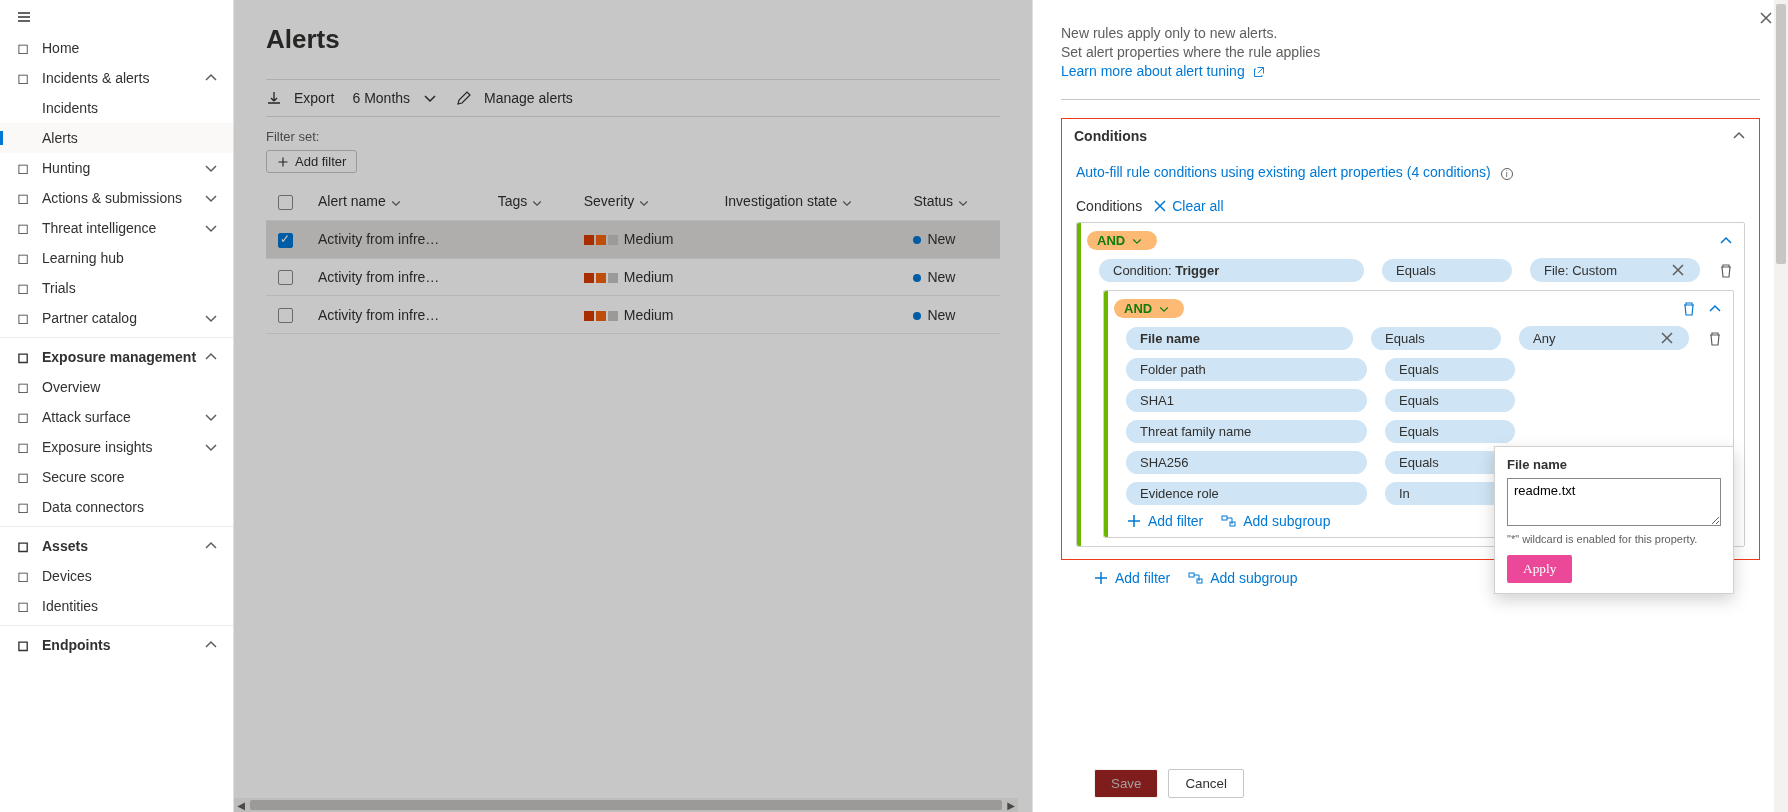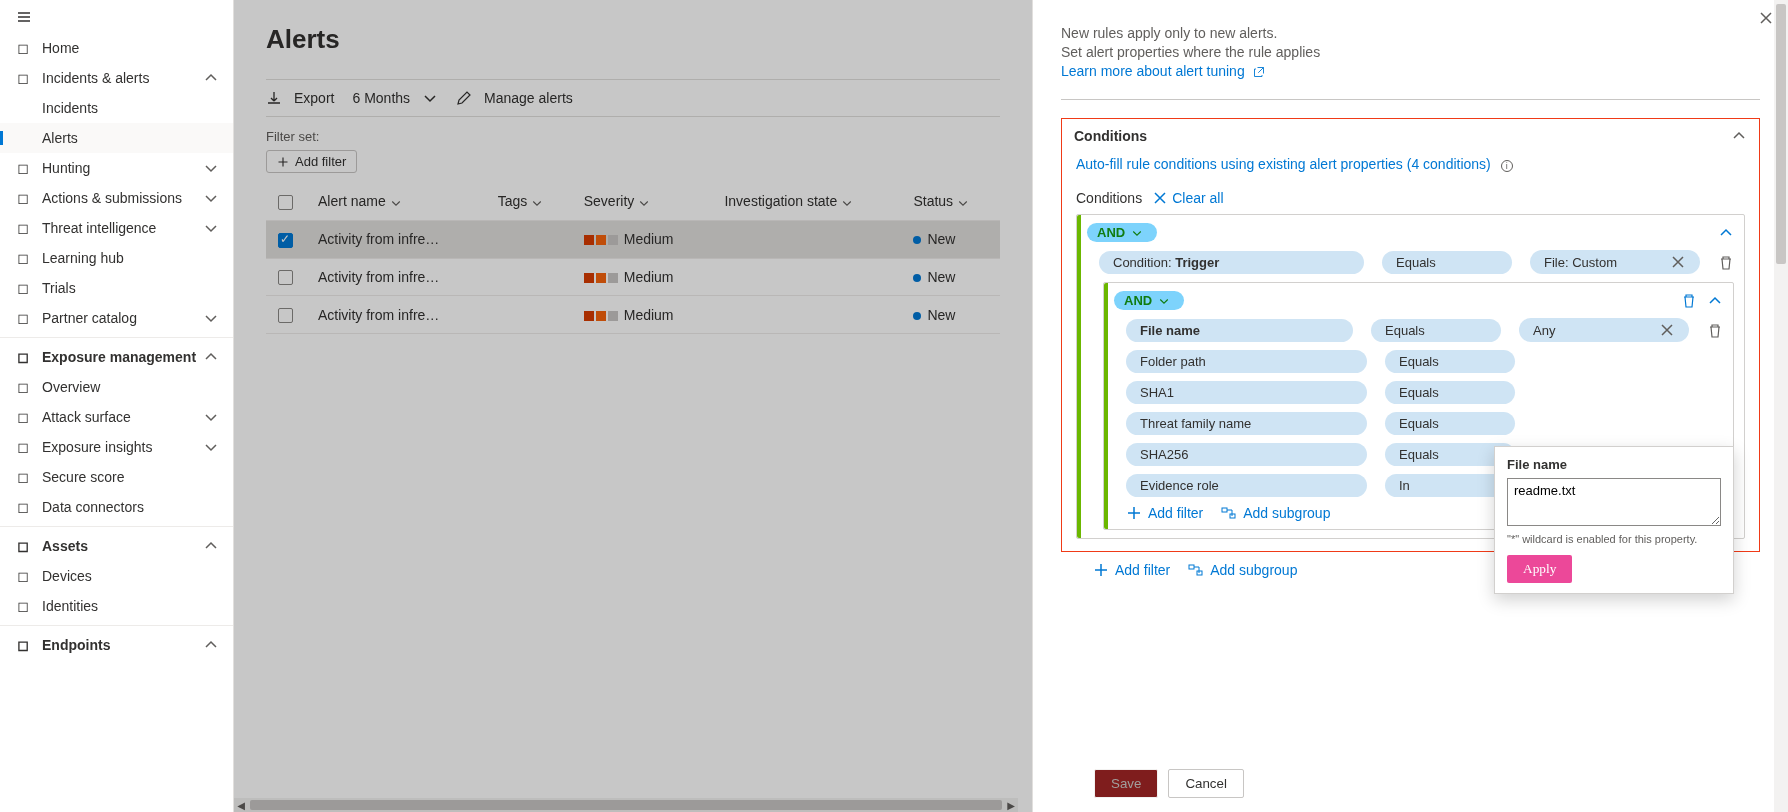--- a/index.html
+++ b/index.html
@@ -63,21 +63,21 @@
   .sec-sub { color: #605e5c; font-size: 13px; display: flex; align-items: center; gap: 6px; }
   .link { color: #0078d4; cursor: pointer; }
   .info-icon { display: inline-block; border: 1px solid #605e5c; border-radius: 50%; width: 12px; height: 12px; font-size: 9px; line-height: 11px; text-align: center; color: #605e5c; }
 
   .cond-toolbar { display: flex; align-items: center; gap: 10px; margin: 18px 0 8px 0; }
   .clear-x { color: #0078d4; cursor: pointer; display: flex; align-items: center; gap: 4px; }
 
   .grp-outer { border: 1px solid #d2d0ce; border-radius: 2px; padding: 8px 10px; position: relative; }
   .grp-outer::before { content: ""; position: absolute; left: 0; top: 0; bottom: 0; width: 4px; background: #6bb700; border-radius: 2px 0 0 2px; }
   .grp-head { display: flex; align-items: center; margin-bottom: 8px; }
-  .and-chip { background: #7dd3fc; color: #107c10; font-weight: 700; border-radius: 12px; padding: 2px 14px 2px 10px; display: inline-flex; align-items: center; gap: 6px; font-size: 13px; }
+  .and-chip { background: #fdba74; color: #107c10; font-weight: 700; border-radius: 12px; padding: 2px 14px 2px 10px; display: inline-flex; align-items: center; gap: 6px; font-size: 13px; }
   .grp-head .chev { margin-left: auto; color: #0078d4; cursor: pointer; }
 
   .cond-row { display: flex; align-items: center; gap: 18px; margin-bottom: 8px; padding-left: 12px; }
   .pill { background: #cfe4f4; border-radius: 12px; padding: 4px 14px; font-size: 13px; color: #323130; white-space: nowrap; overflow: hidden; text-overflow: ellipsis; }
   .pill.wide { flex: 1 1 0; }
   .pill.hbold { font-weight: 600; }
   .pill-ctrl { display: inline-flex; align-items: center; gap: 6px; }
   .pill-x { color: #605e5c; cursor: pointer; }
   .trash { color: #605e5c; cursor: pointer; font-size: 14px; }
   .grp-inner { margin-left: 16px; margin-top: 6px; border: 1px solid #d2d0ce; border-radius: 2px; padding: 8px 10px; position: relative; }
@@ -395,21 +395,21 @@
     <div class="conditions-sec">
       <div class="sec-head">
         <span>Conditions</span>
         <span class="chev">
           <svg class="icn">
               <use href="#i-chev-up"></use>
             </svg>
         </span>
       </div>
       <div class="sec-body">
-        <div style="">
+        <div style="margin-top:8px">
           <span class="link">Auto-fill rule conditions using existing alert properties (4 conditions)</span>
           <span class="info-icon" style="margin-left:6px">i</span>
         </div>
 
         <div class="cond-toolbar">
           <span>Conditions</span>
           <span class="clear-x">
             <svg class="icn" style="color:#0078d4">
                 <use href="#i-x"></use>
               </svg>

